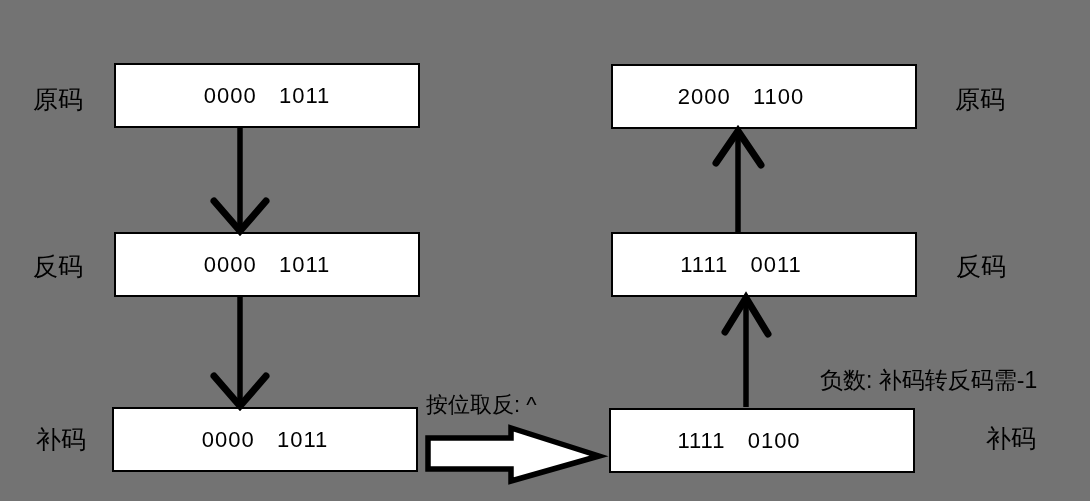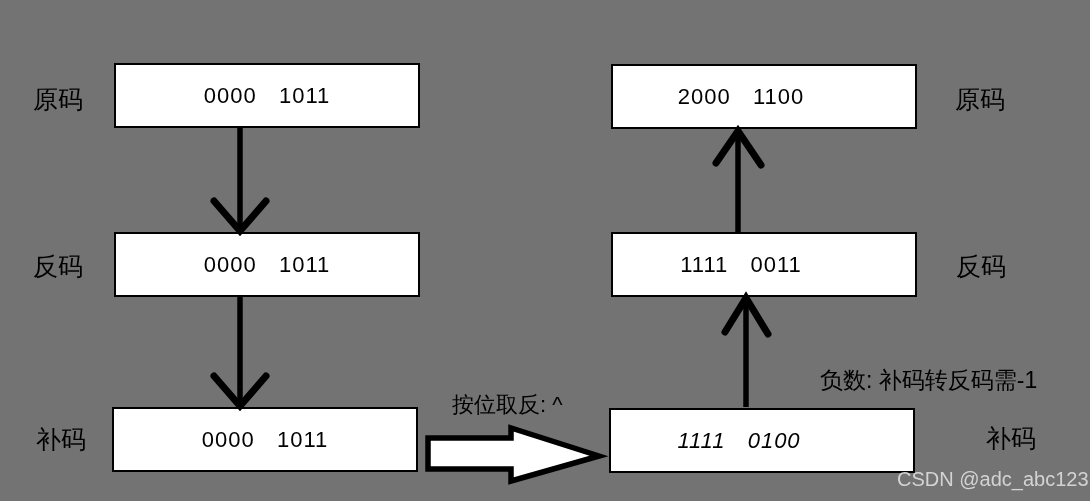--- a/index.html
+++ b/index.html
@@ -39,21 +39,21 @@
   }
   .row-label {
     position: absolute;
     font-size: 25px;
     line-height: 30px;
     color: #000000;
     white-space: pre;
   }
   .caption {
     position: absolute;
-    left: 452px;
+    left: 426px;
     top: 390px;
     font-size: 22px;
     color: #000000;
     white-space: pre;
   }
   .annotation {
     position: absolute;
     left: 820px;
     top: 354px;
     font-size: 23px;
@@ -96,31 +96,30 @@
   <div class="bin-box" style="left:112px; top:407px;">
     <span class="bin-value">0000  1011</span>
   </div>
 
   <div class="bin-box" style="left:611px; top:64px;">
     <span class="bin-value shift-left">2000  1100</span>
   </div>
   <div class="bin-box" style="left:611px; top:232px;text-align:right;">
     <span class="bin-value shift-left">1111  0011</span>
   </div>
-  <div class="bin-box" style="left:609px; top:408px;font-style:italic;">
+  <div class="bin-box" style="left:609px; top:408px;">
     <span class="bin-value shift-left">1111  0100</span>
   </div>
 
   <div class="row-label" style="left:955px; top:84px;">原码</div>
   <div class="row-label" style="left:956px; top:251px;">反码</div>
   <div class="row-label" style="left:986px; top:423px;">补码</div>
 
   <div class="caption">按位取反: ^</div>
   <div class="annotation">负数: 补码转反码需-1</div>
-  <div class="watermark">CSDN @adc_abc123</div>
 
   <svg class="arrows" viewBox="0 0 1090 501">
 
     <g stroke="#000000" fill="none">
       <line x1="240" y1="128" x2="240" y2="230" stroke-width="5.5"></line>
       <polyline points="214,201 240,231 266,201" stroke-width="7" stroke-linecap="round"></polyline>
     </g>
 
     <g stroke="#000000" fill="none">
       <line x1="240" y1="297" x2="240" y2="405" stroke-width="5.5"></line>

